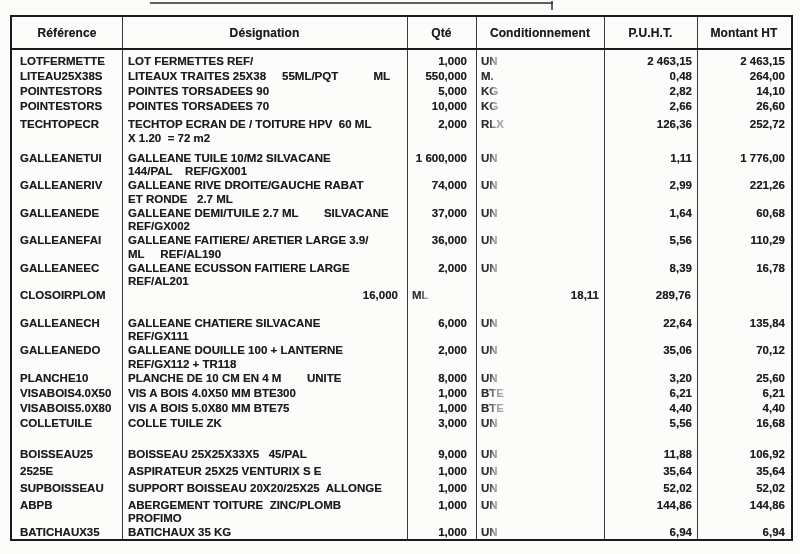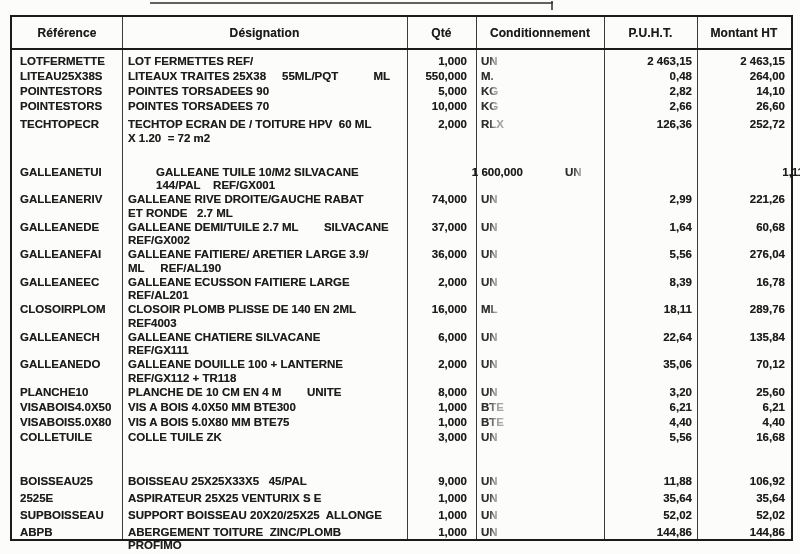--- a/index.html
+++ b/index.html
@@ -47,22 +47,22 @@
   .tbody{position:relative;z-index:2;padding-top:5px;}
   .row{
     display:grid;grid-template-columns:110px 285px 69px 128px 93px 94px;
     align-items:start;
     font-size:11.5px;font-weight:bold;line-height:13.5px;
     text-shadow:0 0 .35px rgba(20,20,20,.5);
   }
   .row.lines-1{height:15px;}
   .row.lines-2{height:27.5px;}
   .row.idx-4{margin-top:3px;}
-  .row.idx-5{margin-top:20px;gap:28px;}
-  .row.gap{margin-top:29px;}
+  .row.idx-5{margin-top:6px;}
+  .row.gap{margin-top:16px;}
   .row.idx-17,.row.idx-18,.row.idx-19{height:17px;}
 
   .cell{box-sizing:border-box;}
   .cell.ref{padding-left:8px;white-space:nowrap;}
   .cell.desig{padding-left:6px;}
   .cell.desig div{white-space:pre;}
   .cell.qty{text-align:right;padding-right:9px;white-space:pre;}
   .cell.cond{padding-left:5px;white-space:nowrap;color:#2e2e2e;}
   .cond-text{
     display:inline-block;
@@ -184,39 +184,35 @@
         </div>
         <div class="row lines-2 idx-8">
           <div class="cell ref">GALLEANEFAI</div>
           <div class="cell desig">
             <div>GALLEANE FAITIERE/ ARETIER LARGE 3.9/</div>
             <div>ML     REF/AL190</div>
           </div>
           <div class="cell qty">36,000</div>
           <div class="cell cond"><span class="cond-text">UN</span></div>
           <div class="cell puht">5,56</div>
-          <div class="cell amount">276,04</div>
+          <div class="cell amount">110,29</div>
         </div>
         <div class="row lines-2 idx-9">
           <div class="cell ref">GALLEANEEC</div>
           <div class="cell desig">
             <div>GALLEANE ECUSSON FAITIERE LARGE</div>
             <div>REF/AL201</div>
           </div>
           <div class="cell qty">2,000</div>
           <div class="cell cond"><span class="cond-text">UN</span></div>
           <div class="cell puht">8,39</div>
           <div class="cell amount">16,78</div>
         </div>
         <div class="row lines-2 idx-10">
           <div class="cell ref">CLOSOIRPLOM</div>
-          <div class="cell desig">
-            <div>CLOSOIR PLOMB PLISSE DE 140 EN 2ML</div>
-            <div>REF4003</div>
-          </div>
           <div class="cell qty">16,000</div>
           <div class="cell cond"><span class="cond-text">ML</span></div>
           <div class="cell puht">18,11</div>
           <div class="cell amount">289,76</div>
         </div>
         <div class="row lines-2 idx-11">
           <div class="cell ref">GALLEANECH</div>
           <div class="cell desig">
             <div>GALLEANE CHATIERE SILVACANE</div>
             <div>REF/GX111</div>

